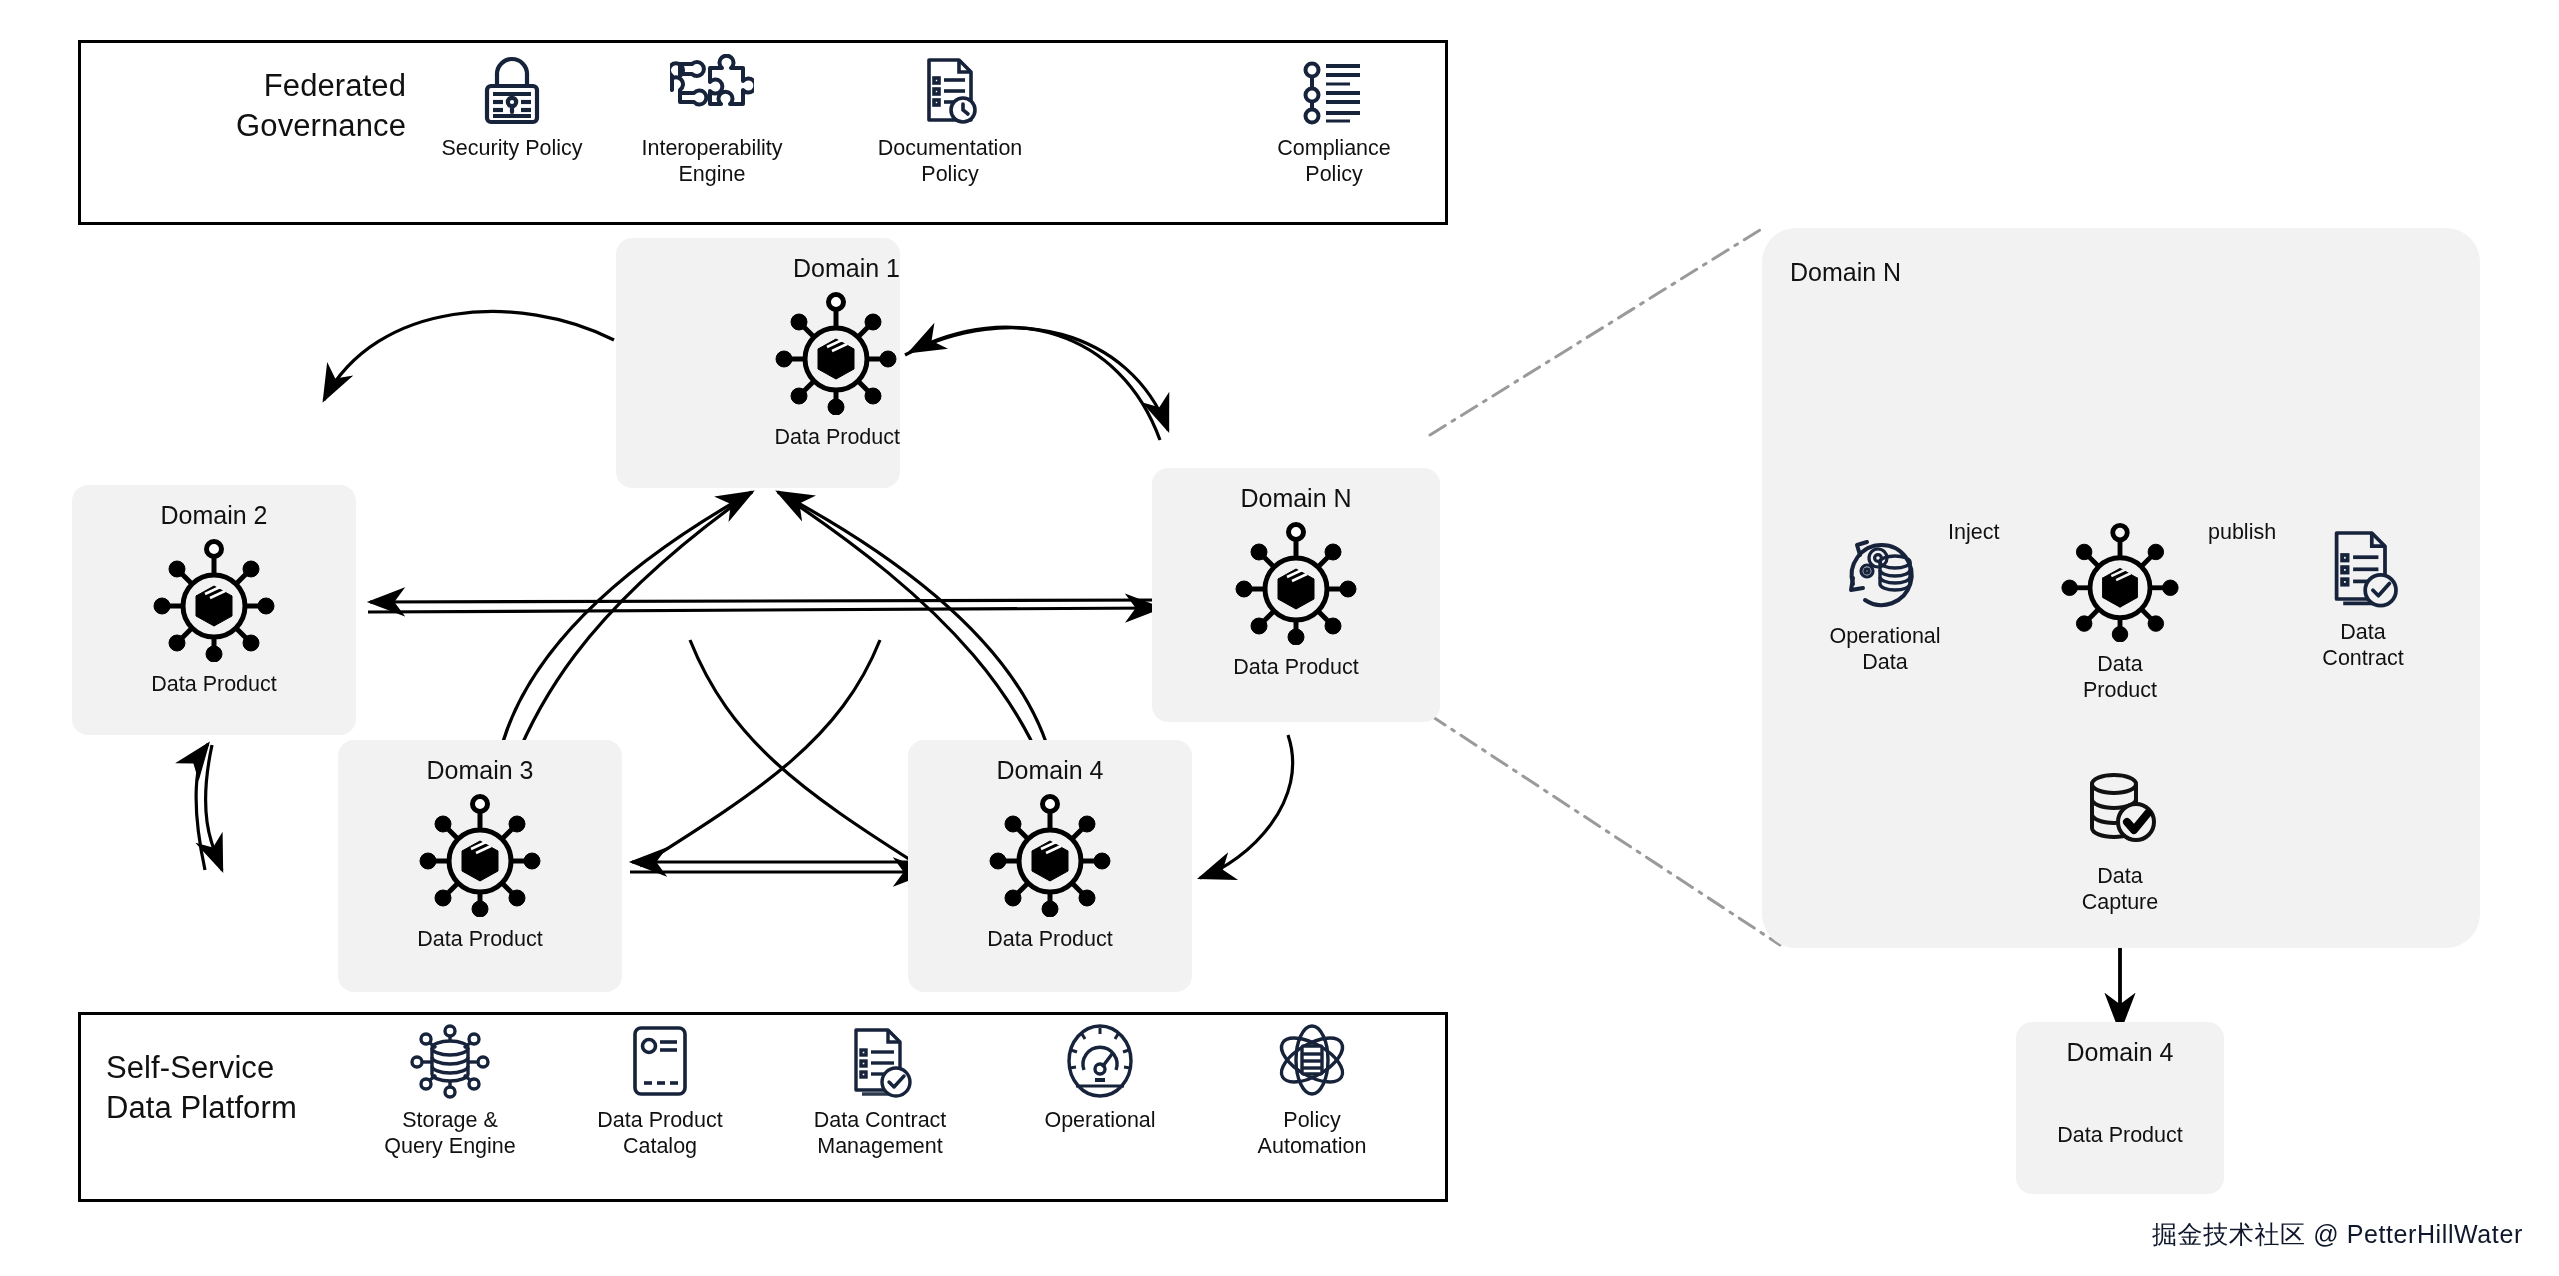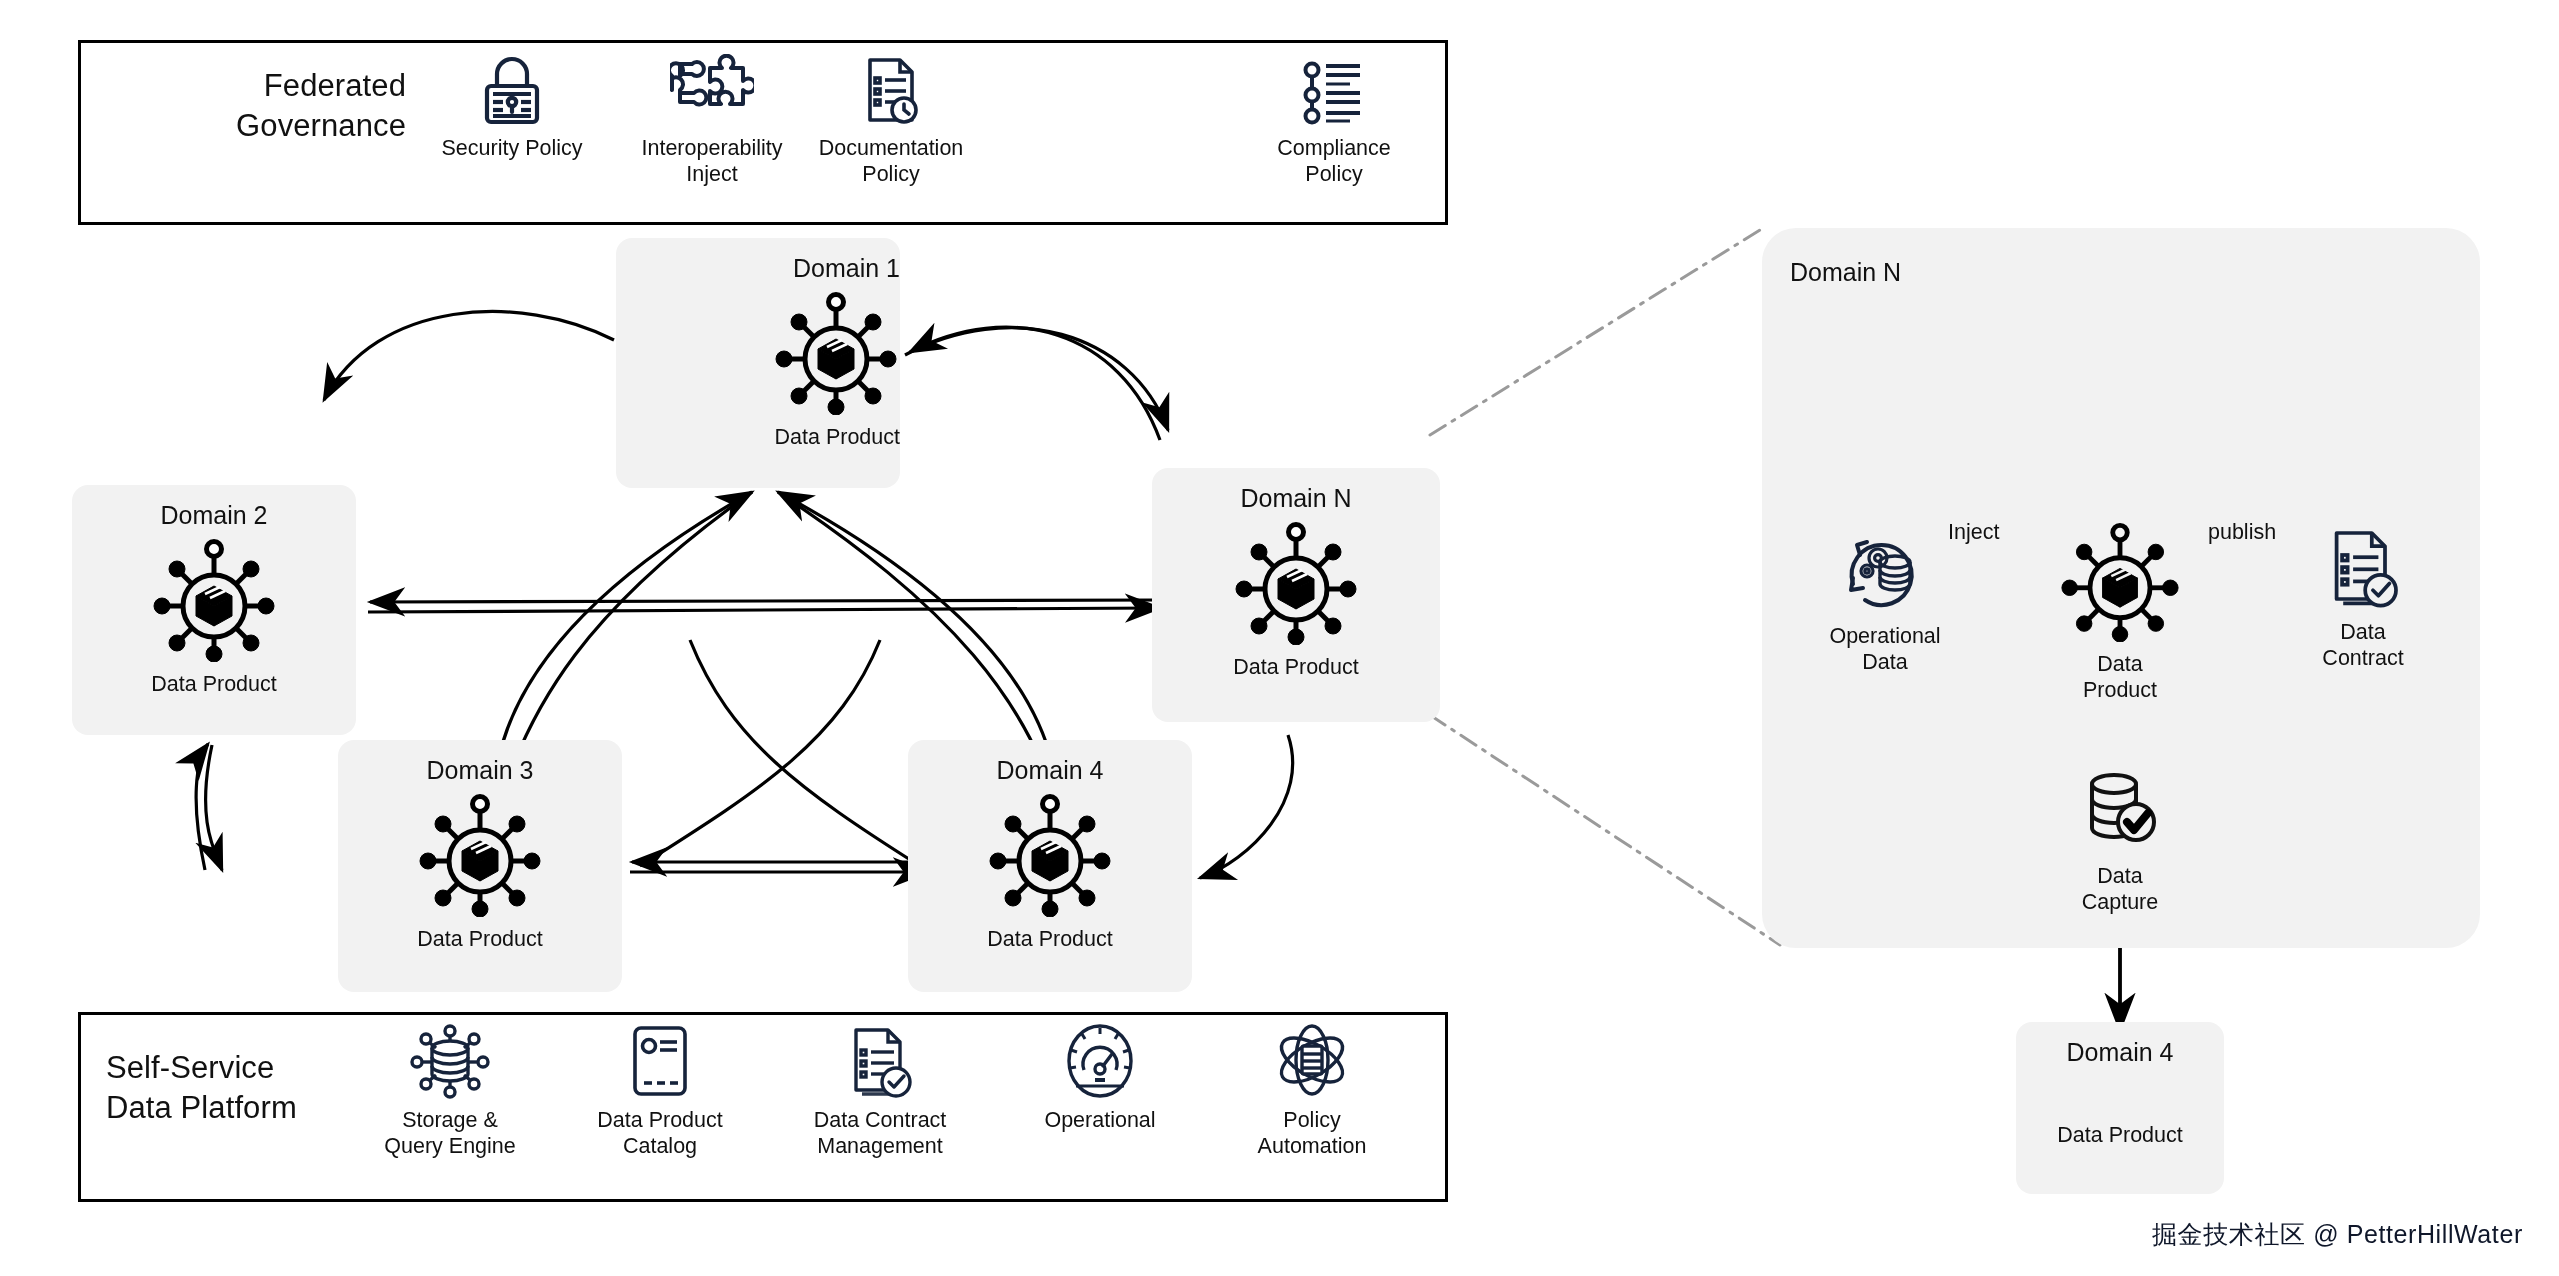--- a/index.html
+++ b/index.html
@@ -183,24 +183,24 @@
       <svg width="84" height="74" viewBox="0 0 84 74">
         <g fill="none" stroke="#16233b" stroke-width="4">
           <path d="M10,20 h12 a7,7 0 1 0 0,-10 h-12 v12 a7,7 0 1 0 -8,0 v14
                    a7,7 0 1 1 8,0 v12 h14 a7,7 0 1 0 0,-9 h-14" stroke-linejoin="round"></path>
           <path d="M40,14 h12 a7,7 0 1 1 9,0 h12 v13 a7,7 0 1 1 0,9 v14 h-13
                    a7,7 0 1 0 -9,0 h-11 v-13 a7,7 0 1 0 0,-9 z" stroke-linejoin="round"></path>
         </g>
       </svg>
     </div>
     <div class="cap-lbl">Interoperability
-Inject</div>
-  </div>
-
-  <div class="cap-item" style="left:791px;top:50px;">
+Engine</div>
+  </div>
+
+  <div class="cap-item" style="left:850px;top:50px;">
     <div class="cap-ico">
       <svg width="66" height="76" viewBox="0 0 66 76">
         <g fill="none" stroke="#16233b" stroke-width="3.6">
           <path d="M12,8 h30 l12,12 v48 h-42 z" stroke-linejoin="round"></path>
           <path d="M42,8 v12 h12"></path>
           <rect x="17" y="26" width="5" height="5"></rect>
           <line x1="27" y1="28" x2="48" y2="28"></line>
           <rect x="17" y="37" width="5" height="5"></rect>
           <line x1="27" y1="39" x2="48" y2="39"></line>
           <rect x="17" y="48" width="5" height="5"></rect>

